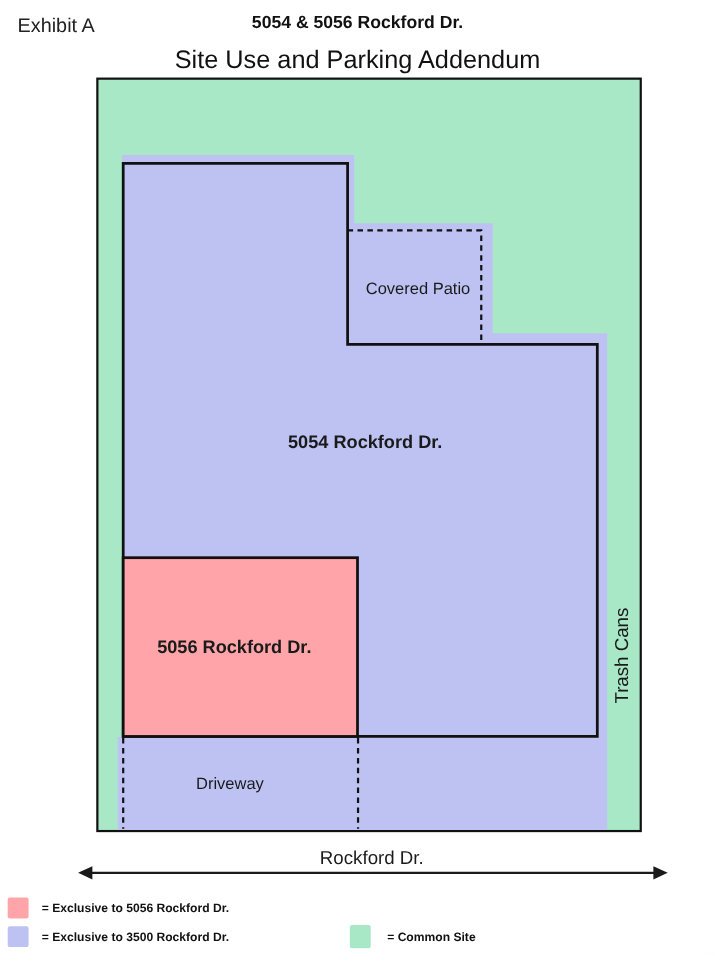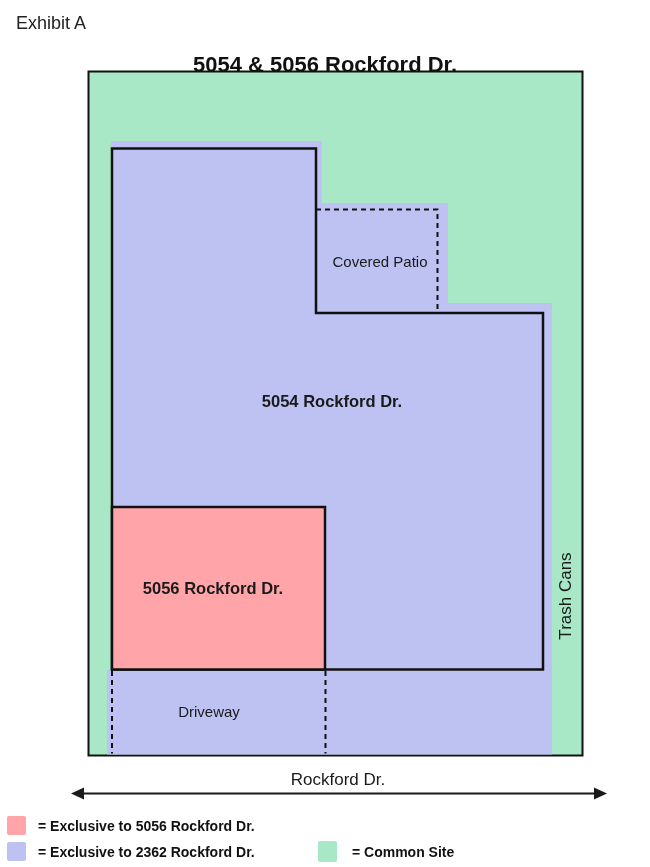--- a/index.html
+++ b/index.html
@@ -19,24 +19,23 @@
     font-size: 18px;
     font-weight: 400;
     color: #222222;
   }
   .title {
     position: absolute;
     left: 0;
     top: 12px;
     width: 650px;
     text-align: center;
-    font-size: 22px;
+    font-size: 16px;
     font-weight: 700;
     color: #111111;
-    margin-top: 40px;
   }
   .subtitle {
     position: absolute;
     left: 0;
     top: 41px;
     width: 650px;
     text-align: center;
     font-size: 23px;
     font-weight: 400;
     color: #111111;
@@ -51,34 +50,35 @@
     fill: #1a1a1a;
   }
   .legend-swatch {
     position: absolute;
     width: 19px;
     height: 19px;
     border-radius: 2px;
   }
   .legend-label {
     position: absolute;
-    font-size: 14px;
+    font-size: 11px;
     font-weight: 700;
     color: #111111;
     white-space: nowrap;
     line-height: 19px;
   }
 </style>
 </head>
 <body>
 
 <div class="page">
 
   <div class="exhibit-label">Exhibit A</div>
   <div class="title">5054 &amp; 5056 Rockford Dr.</div>
+  <div class="subtitle">Site Use and Parking Addendum</div>
 
   <svg class="plan" width="650" height="810" viewBox="0 0 650 810">
 
     <rect x="88.5" y="71.5" width="494" height="684" stroke="#111111" stroke-width="2" fill="#a8e8c7"></rect>
 
     <path d="M111,141 L322,141 L322,203 L448,203 L448,303 L552,303 L552,754.5 L107,754.5 L107,670 L111,670 Z" stroke="none" fill="#bdc2f3"></path>
 
     <path d="M112,148.5 L316,148.5 L316,313 L543,313 L543,669.5 L112,669.5 Z" fill="none" stroke="#111111" stroke-width="2.5" stroke-linejoin="miter"></path>
 
     <rect x="112" y="507" width="213" height="162.5" stroke="#111111" stroke-width="2.5" fill="#ffa5a9"></rect>
@@ -105,19 +105,19 @@
       <polygon points="71,793.5 84,787.5 84,799.5" fill="#1a1a1a"></polygon>
       <polygon points="607,793.5 594,787.5 594,799.5" fill="#1a1a1a"></polygon>
     </g>
   </svg>
 
   <div>
     <div class="legend-swatch" style="left: 7px; top: 816px; background-color: rgb(255, 165, 169);"></div>
     <div class="legend-label" style="left:38px; top:817px;">= Exclusive to 5056 Rockford Dr.</div>
 
     <div class="legend-swatch" style="left: 7px; top: 842px; background-color: rgb(189, 194, 243);"></div>
-    <div class="legend-label" style="left:38px; top:843px;">= Exclusive to 2362 Rockford Dr.</div>
+    <div class="legend-label" style="left:38px; top:843px;">= Exclusive to 3500 Rockford Dr.</div>
 
     <div class="legend-swatch" style="left: 318px; top: 841px; height: 21px; background-color: rgb(168, 232, 199);"></div>
     <div class="legend-label" style="left:352px; top:843px;">= Common Site</div>
   </div>
 
 </div>
 
 </body></html>

